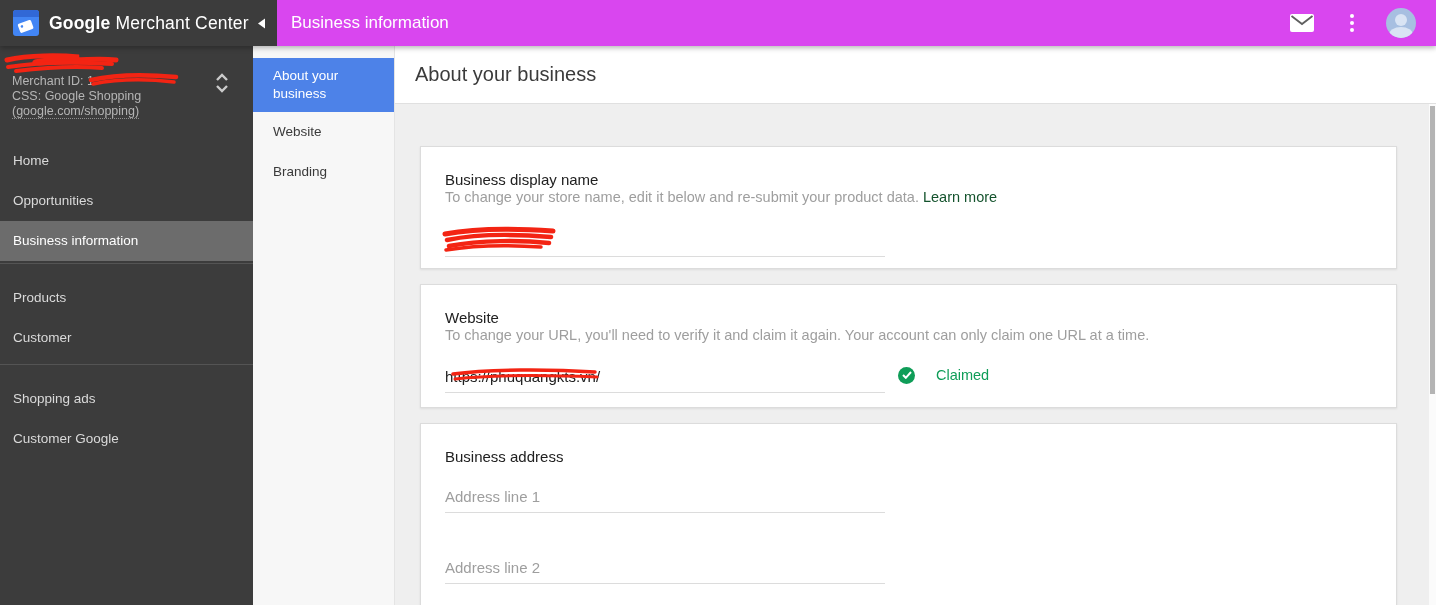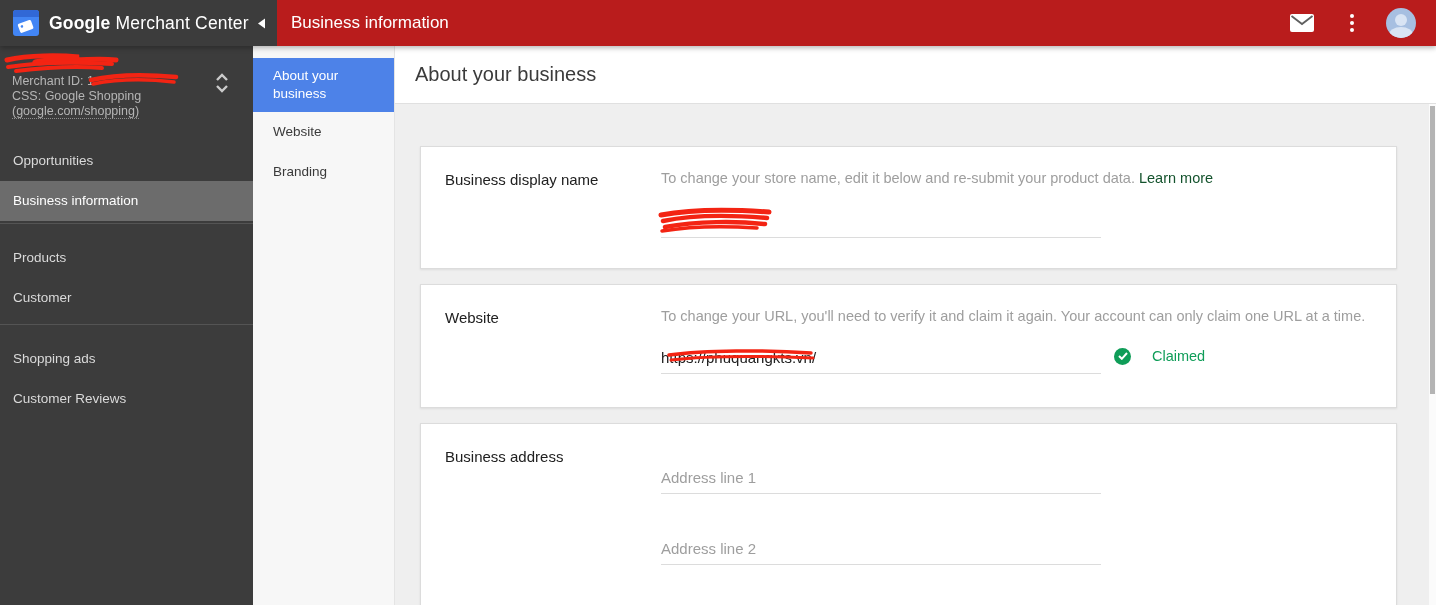--- a/index.html
+++ b/index.html
@@ -6,21 +6,21 @@
   html,body { width:1436px; height:605px; overflow:hidden; }
   body {
     font-family:"Liberation Sans", sans-serif;
     position:relative;
     background:#efefef;
   }
 
   
   .topbar {
     position:absolute; top:0; left:0; width:1436px; height:46px;
-    background:#b91c1c; z-index:30;
+    background:#d946ef; z-index:30;
     display:flex; align-items:center;
     box-shadow:0 2px 5px rgba(0,0,0,.28);
   }
   .topbar-left {
     width:277px; height:46px; background:#3c3c3c;
     display:flex; align-items:center; flex-shrink:0;
   }
   .logo { display:flex; align-items:center; margin-left:13px; cursor:pointer; }
   .logo-icon { width:26px; height:26px; margin-right:10px; }
   .logo-text { color:#fff; font-size:17.5px; letter-spacing:.2px; white-space:nowrap; }
@@ -73,21 +73,21 @@
   .main-header {
     height:58px; background:#fff; border-bottom:1px solid #e0e0e0;
     display:flex; align-items:center;
   }
   .main-title { font-size:20px; font-weight:500; color:#3b3b3b; margin-left:20px; }
 
   .content { padding-top:42px; }
   .card {
     margin:0 39px 15px 25px; background:#fff;
     border:1px solid #dcdcdc; box-shadow:0 1px 2px rgba(0,0,0,.08);
-    display:flex; padding:22px 24px 0 24px;
+    display:flex; padding:22px 24px 0 24px;flex-direction:column;
   }
   .card-1 { height:123px; }
   .card-2 { height:124px; }
   .card-3 { height:260px; }
   .label-col { width:216px; flex-shrink:0; font-size:15px; color:#212121; padding-top:2px; }
   .body-col { flex:1; position:relative; }
   .desc { font-size:14.5px; color:#9e9e9e; line-height:19px; }
   .learn-more { color:#14532d; text-decoration:none; cursor:pointer; }
   .field-wrap { position:relative; width:440px; }
   .field-row { display:flex; align-items:center; }
@@ -169,28 +169,29 @@
       <path d="M3,8 C25,3 55,3 75,5 C50,8 20,10 35,11 C65,8 95,6 112,8" stroke-width="5"></path>
       <path d="M4,15 C35,10 75,10 108,12 M12,19 C45,15 75,14 98,16" stroke-width="4"></path>
     </svg>
     <svg class="scribble sc-id" viewBox="0 0 92 17">
       <path d="M3,9 C25,4 55,3 88,6" stroke-width="4.5"></path>
       <path d="M5,13 C30,8 60,8 86,11" stroke-width="3.5"></path>
     </svg>
   </div>
 
   <div class="nav">
+    <div class="nav-item">Home</div>
     <div class="nav-item">Opportunities</div>
     <div class="nav-item selected">Business information</div>
     <div class="nav-divider"></div>
     <div class="nav-item">Products</div>
     <div class="nav-item">Customer</div>
     <div class="nav-divider second"></div>
     <div class="nav-item">Shopping ads</div>
-    <div class="nav-item">Customer Reviews</div>
+    <div class="nav-item">Customer Google</div>
   </div>
 </div>
 
 <div class="subnav">
   <div class="subnav-item selected">About your business</div>
   <div class="subnav-item">Website</div>
   <div class="subnav-item">Branding</div>
 </div>
 
 <div class="main">

